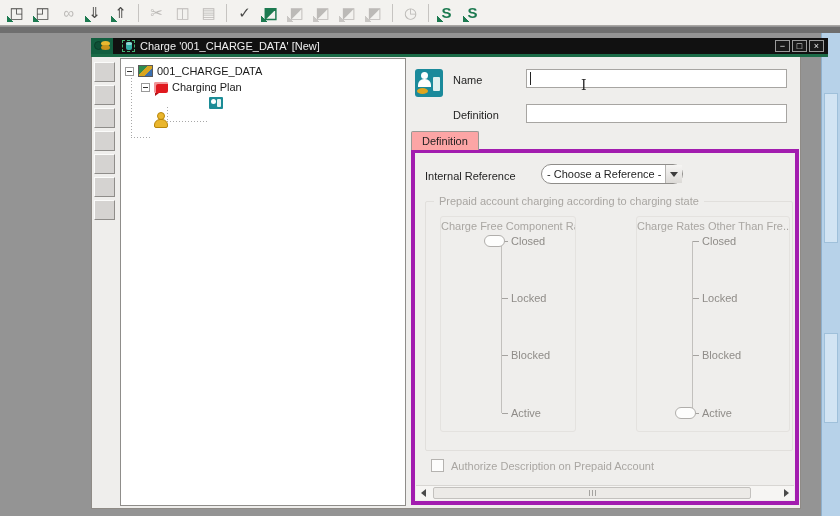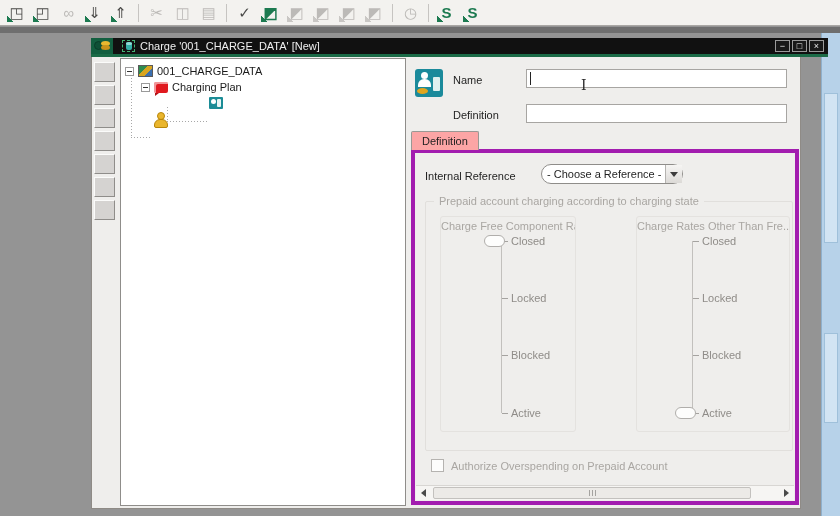--- a/index.html
+++ b/index.html
@@ -299,21 +299,21 @@
               </div>
             <div class="slabel sl3">
                 <span class="tickdash"></span>
                 <span>Active</span>
               </div>
           </div>
         </div>
 
         <div class="checkbox-row">
           <div class="cbox"></div>
-          <div class="cbox-label">Authorize Overspending on Prepaid Account</div>
+          <div class="cbox-label">Authorize Description on Prepaid Account</div>
         </div>
 
         <div class="hscroll">
           <div class="sbtn">
               <span class="arr-l"></span>
             </div>
           <div class="strack">
             <div class="sthumb">
               <span class="grip"></span>
                 <span class="grip"></span>

